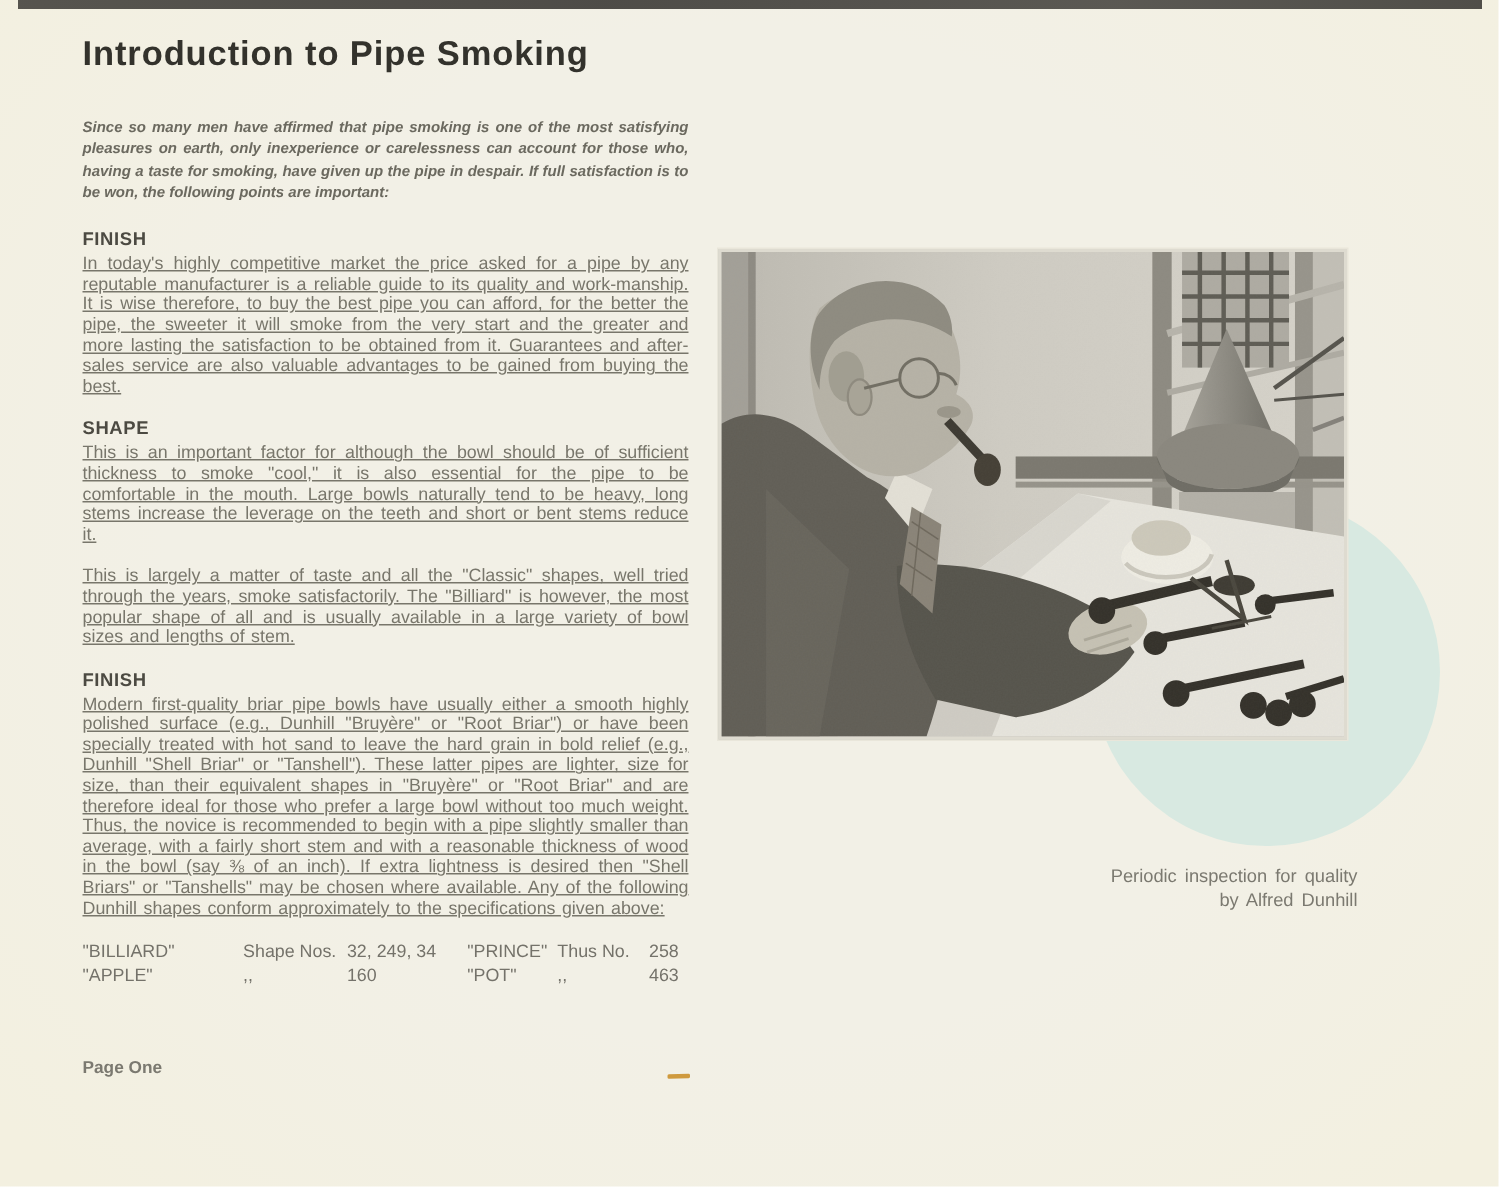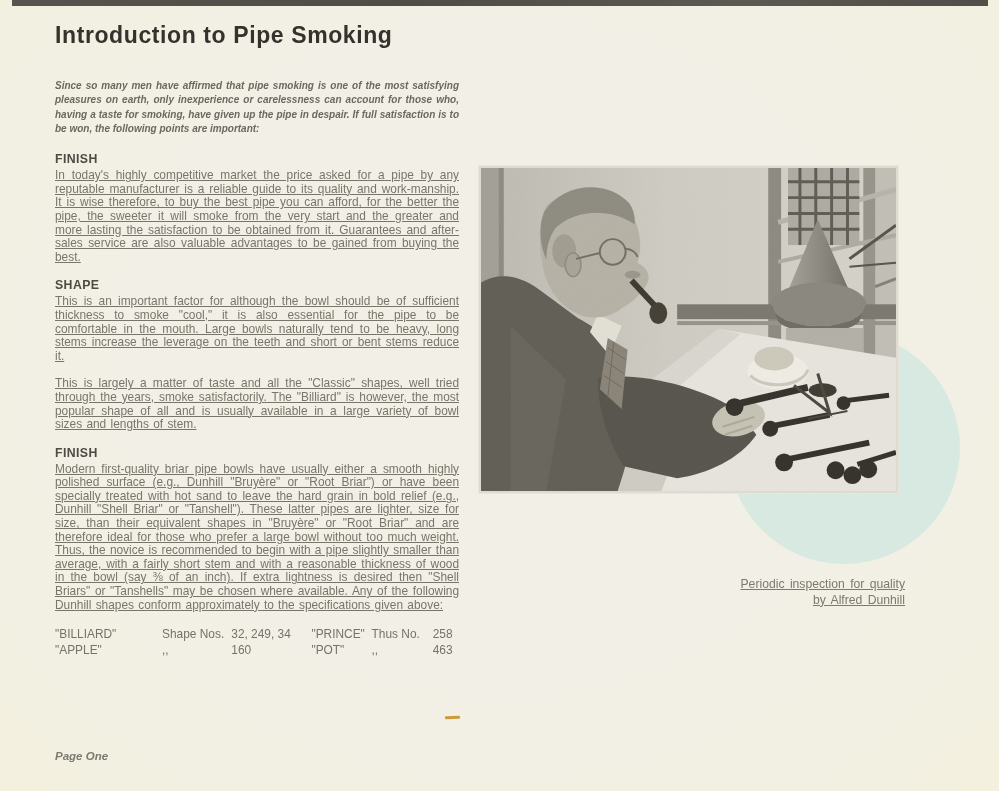--- a/index.html
+++ b/index.html
@@ -38,40 +38,39 @@
   }
   .shapes-table { margin-top:12px; font-size:11.9px; color:#74726a; }
   .shapes-row { display:flex; line-height:16px; }
   .c0 { width:78px; }
   .c1 { width:76px;margin-left:36px; }
   .c2 { width:88px; }
   .c3 { width:66px; }
   .c4 { width:60px; }
   .c5 { width:36px; text-align:center; }
   .footer-page {
-    position:absolute; left:55px; top:750px;
-    font-style:italic; font-weight:700; font-size:11.5px; color:#7b7970;
+    position:absolute; left:55px; top:706px;
+    font-weight:700; font-size:11.5px; color:#7b7970;
   }
   .teal-circle {
     position:absolute; left:728px; top:332px; width:232px; height:232px;
     border-radius:50%;
     background:#d8e9e1;
   }
   .photo {
     position:absolute; left:479px; top:166px; width:419px; height:327px;
     background:#c9c6be;
     border:2px solid #dedbd0;
     box-shadow:0 0 0 1px #e9e6da;
   }
   .photo svg { display:block; width:100%; height:100%; }
   .photo-caption {
     position:absolute; right:94px; top:577px; width:260px;
     text-align:right; font-size:12.2px; line-height:15.5px; color:#7b7970;
     word-spacing:2px;
-    text-decoration:underline;
   }
   .orange-dash {
     position:absolute; left:445px; top:716px; width:15px; height:3px;
     background:#cf9a3e; transform:rotate(-2deg); border-radius:1px;
   }
 </style>
 </head>
 <body>
 
 <div class="top-strip"></div>

